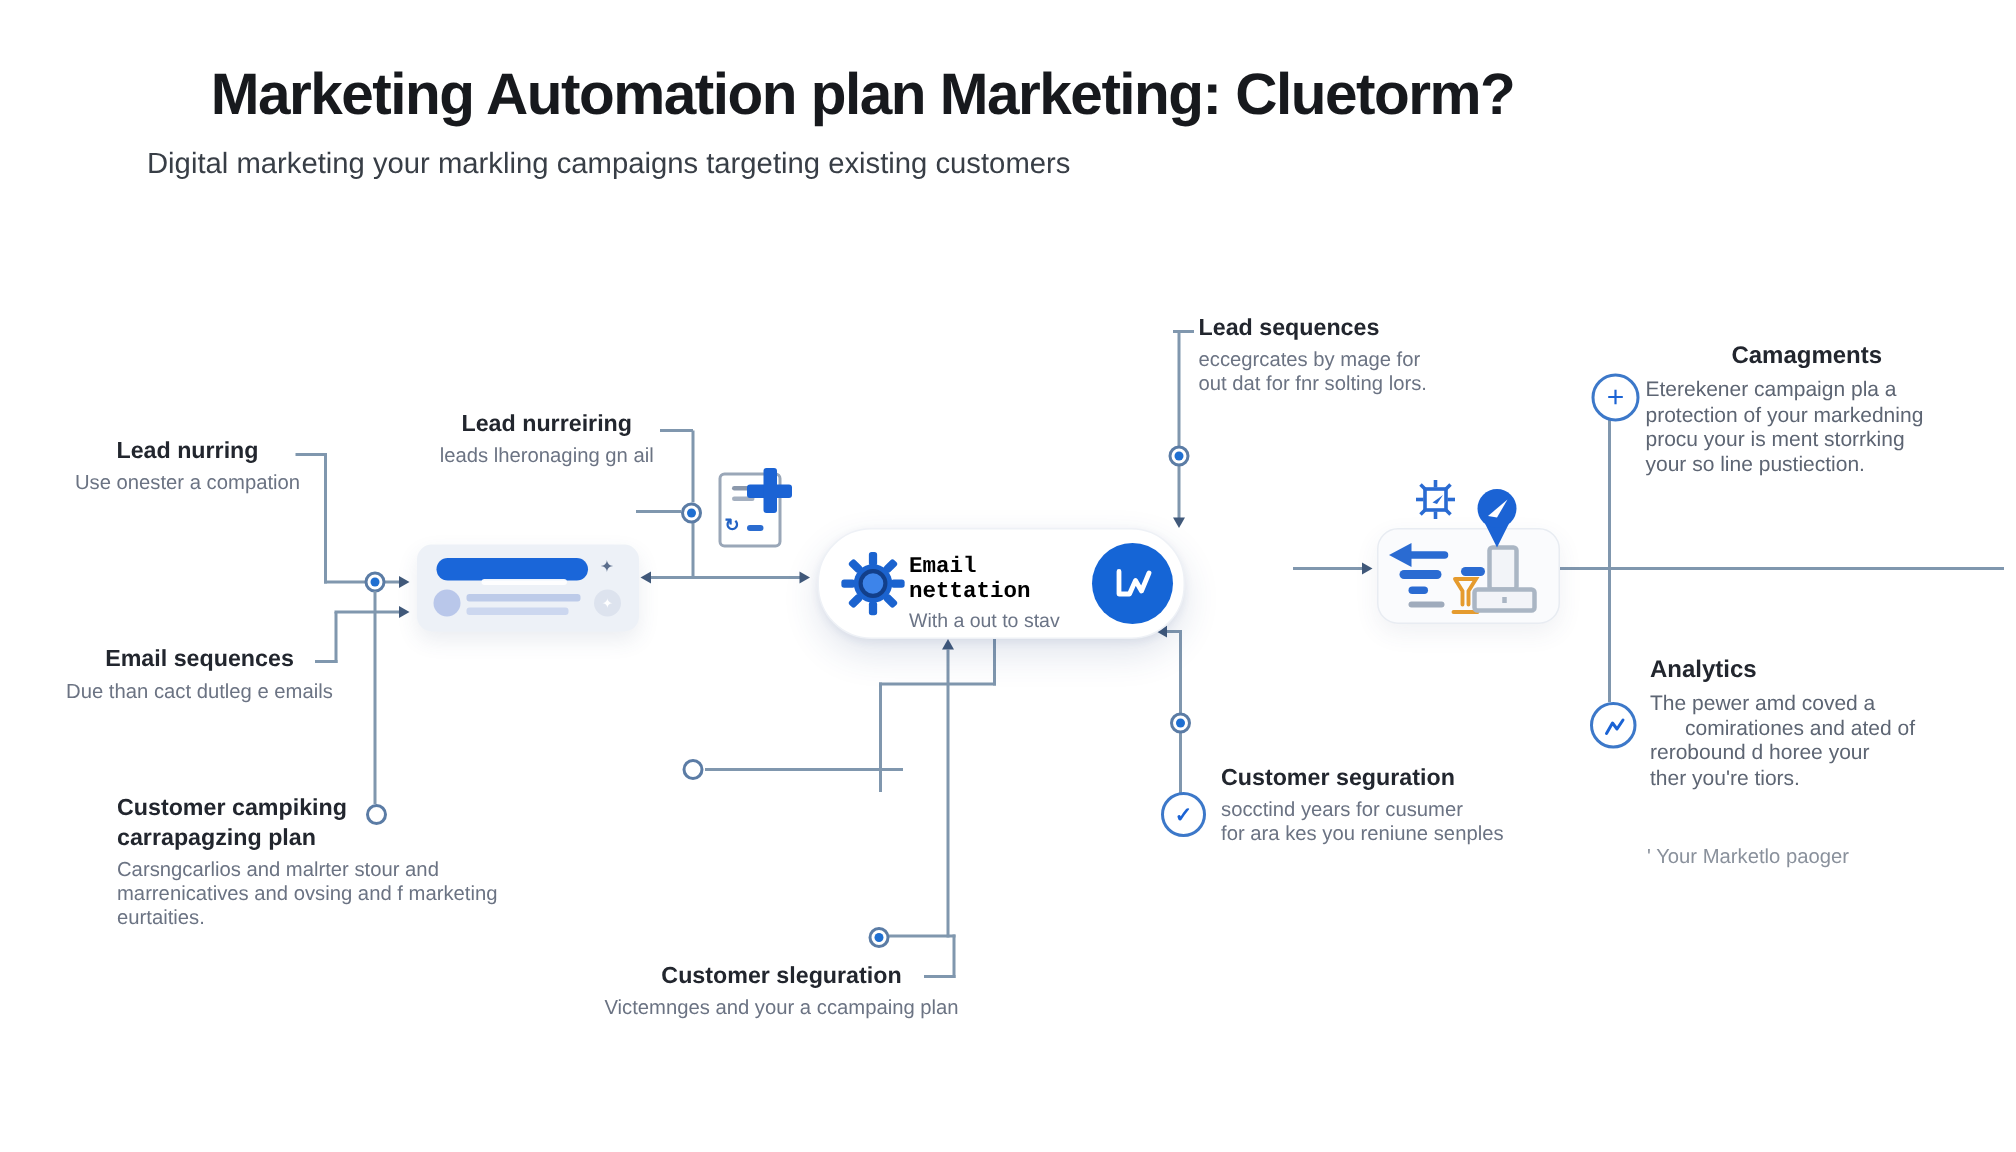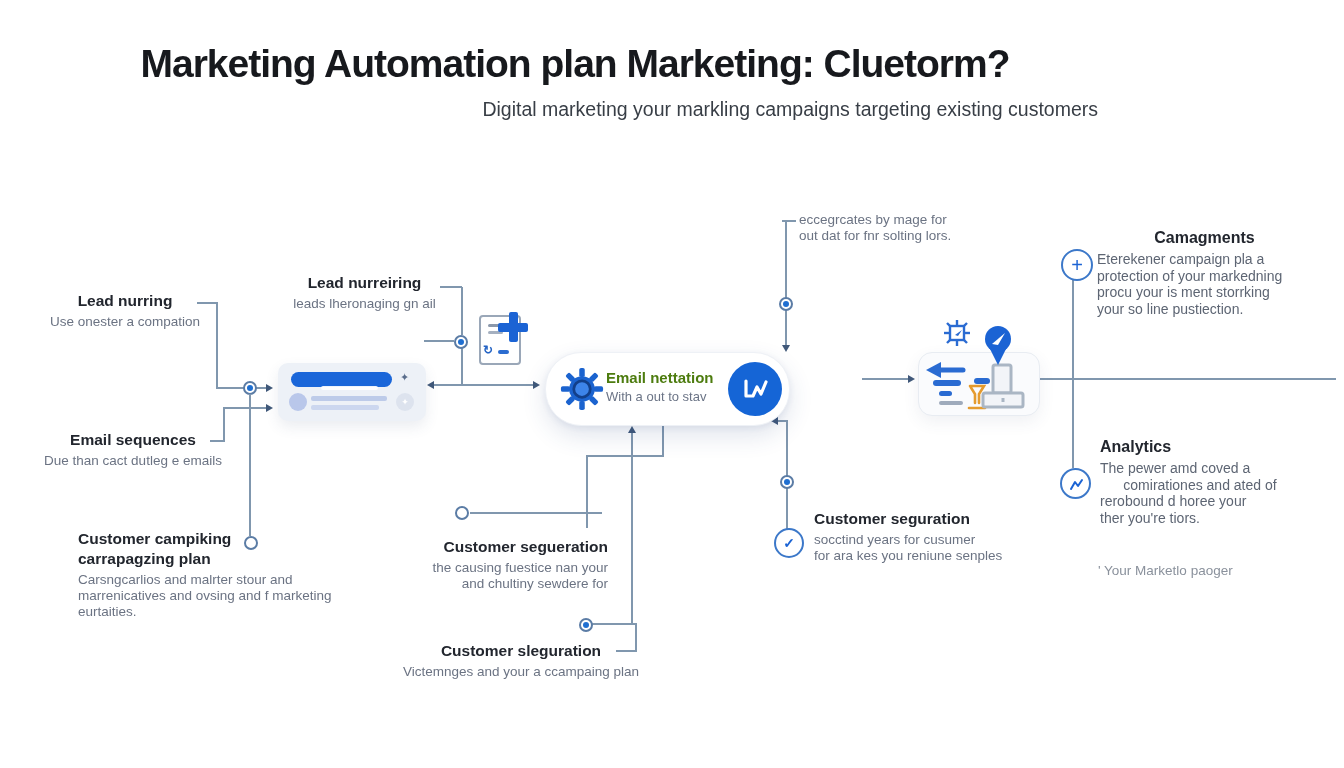--- a/index.html
+++ b/index.html
@@ -1,41 +1,41 @@
 <!DOCTYPE html>
 <html><head>
 <meta charset="utf-8">
 <style>
   html,body{margin:0;padding:0;background:#fff;}
   #canvas{position:relative;width:1344px;height:768px;background:#ffffff;overflow:hidden;
           font-family:"Liberation Sans",sans-serif;}
   .abs{position:absolute;}
   
   .main-title{font-size:39px;font-weight:800;color:#17191d;letter-spacing:-1px;text-align:center;}
-  .main-sub{font-size:19.5px;color:#383e46;text-align:right;}
+  .main-sub{font-size:19.5px;color:#383e46;text-align:left;}
   
   .node .t{font-size:15.5px;font-weight:700;color:#22262e;line-height:20px;}
   .node .b{font-size:13.5px;color:#6b7383;line-height:16px;margin-top:3px;}
   .node.big .b{font-size:14px;color:#5d6573;line-height:16.5px;}
   .ta-c{text-align:center;} .ta-r{text-align:right;} .ta-l{text-align:left;}
   
   .ln{background:#8097ae;}
   .arr{width:0;height:0;}
   .arr-r{border-top:4px solid transparent;border-bottom:4px solid transparent;border-left:7px solid #41597a;}
   .arr-l{border-top:4px solid transparent;border-bottom:4px solid transparent;border-right:7px solid #41597a;}
   .arr-u{border-left:4px solid transparent;border-right:4px solid transparent;border-bottom:7px solid #41597a;}
   .arr-d{border-left:4px solid transparent;border-right:4px solid transparent;border-top:7px solid #41597a;}
   .jnode{width:10px;height:10px;border:2px solid #5b7ca5;border-radius:50%;background:#fff;position:absolute;}
   .jnode.dot::after{content:"";position:absolute;inset:2px;border-radius:50%;background:#1f6fd1;}
   .bcircle{border:2px solid #3c78c9;border-radius:50%;background:#fff;display:flex;
            align-items:center;justify-content:center;color:#1b63d4;}
   
   .pill{width:243px;height:72px;background:#fff;border-radius:36px;border:1px solid #eef1f6;
         box-shadow:0 10px 24px rgba(40,70,130,.14),0 2px 6px rgba(40,70,130,.08);}
-  .pill .pt{font-size:15px;font-weight:700;color:#4d7c0f;}
+  .pill .pt{font-size:15px;font-weight:700;color:#000000;font-family:Liberation Mono, monospace;}
   .pill .ps{font-size:13px;color:#6b7486;margin-top:3px;}
   .badge{width:54px;height:54px;border-radius:50%;background:#1565d6;display:flex;align-items:center;justify-content:center;}
   
   .mcard{width:148px;height:58px;background:#edf1f7;border-radius:10px;box-shadow:0 6px 14px rgba(60,80,120,.10);}
   .mbar{position:absolute;left:13px;top:9px;width:101px;height:15px;background:#1a66d9;border-radius:8px;}
   .mdash{position:absolute;left:30px;top:14px;width:57px;height:4px;background:rgba(255,255,255,.92);border-radius:2px;}
   .mav{position:absolute;left:11px;top:30px;width:18px;height:18px;border-radius:50%;background:#b9c7ea;}
   .mln1{position:absolute;left:33px;top:33px;width:76px;height:5px;background:#bdcbe9;border-radius:2px;}
   .mln2{position:absolute;left:33px;top:42px;width:68px;height:5px;background:#ccd7ef;border-radius:2px;}
   .mspark{position:absolute;left:122px;top:8px;font-size:11px;color:#5a6d8c;}
@@ -75,32 +75,28 @@
     <div class="t">Email sequences</div>
     <div class="b">Due than cact dutleg e emails</div>
   </div>
 
   <div class="abs node ta-l" style="left:78px;top:529px;width:285px;">
     <div class="t">Customer campiking</div>
     <div class="t">carrapagzing plan</div>
     <div class="b">Carsngcarlios and malrter stour and marrenicatives and ovsing and f marketing eurtaities.</div>
   </div>
 
-  <div class="abs node ta-r" style="left:380px;top:537px;width:228px;">
-    <div class="t">Customer segueration</div>
-    <div class="b">the causing fuestice nan your</div>
-    <div class="b" style="margin-top:0;">and chultiny sewdere for</div>
-  </div>
 
   <div class="abs node ta-c" style="left:391px;top:641px;width:260px;">
     <div class="t">Customer sleguration</div>
     <div class="b">Victemnges and your a ccampaing plan</div>
   </div>
 
   <div class="abs node ta-l" style="left:799px;top:209px;width:225px;">
+    <div class="t">Lead sequences</div>
     <div class="b">eccegrcates by mage for</div>
     <div class="b" style="margin-top:0;">out dat for fnr solting lors.</div>
   </div>
 
   <div class="abs node ta-l" style="left:814px;top:509px;width:225px;">
     <div class="t">Customer seguration</div>
     <div class="b">socctind years for cusumer</div>
     <div class="b" style="margin-top:0;">for ara kes you reniune senples</div>
   </div>
 

